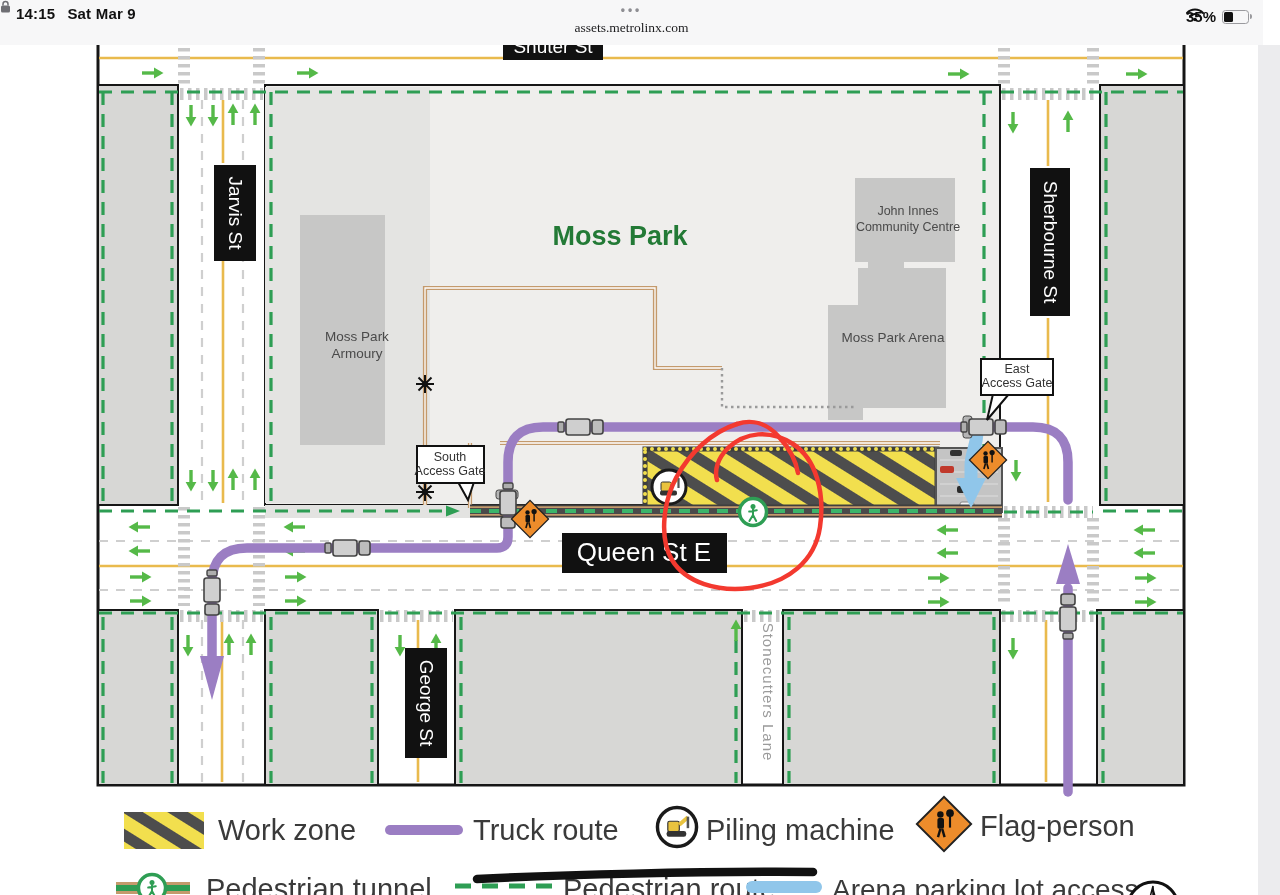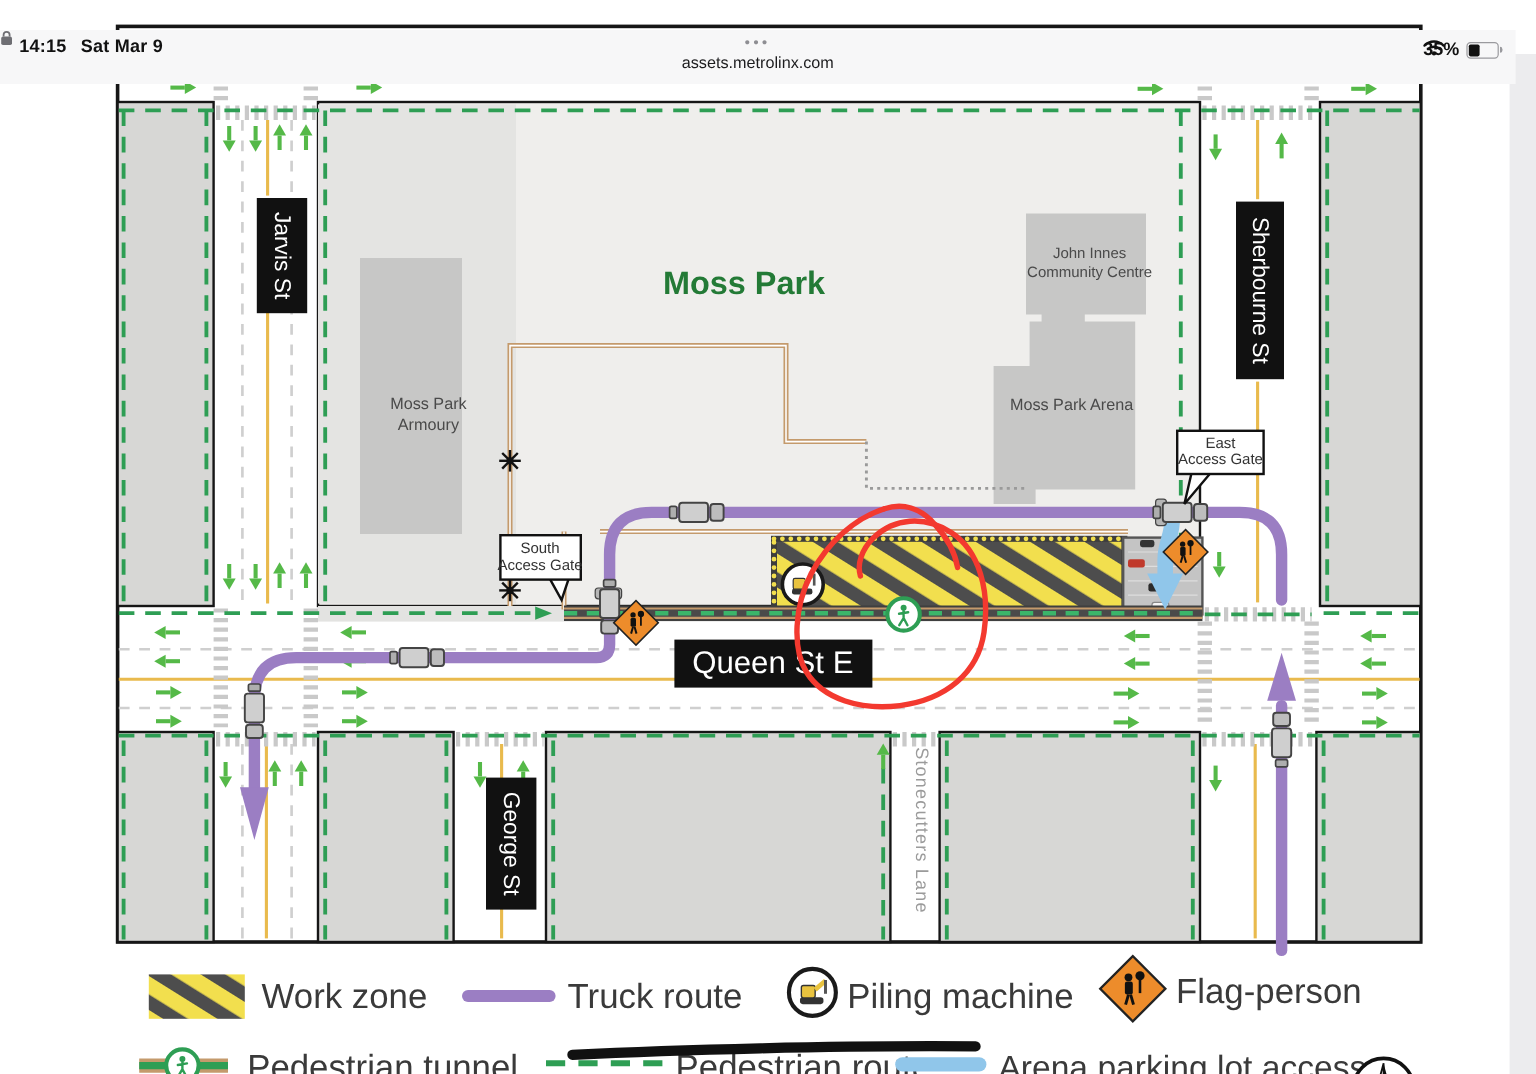--- a/index.html
+++ b/index.html
@@ -1,24 +1,24 @@
 <!DOCTYPE html>
 <html><head>
 <meta charset="utf-8">
 <style>
   html,body{margin:0;padding:0;background:#fff;width:1280px;height:895px;overflow:hidden;
     font-family:"Liberation Sans",sans-serif;}
   .screen{position:relative;width:1280px;height:895px;background:#fff;}
   
-  .statusbar{position:absolute;left:0;top:0;width:1263px;height:45px;background:#f7f7f8;z-index:30;margin-top:25px;}
+  .statusbar{position:absolute;left:0;top:0;width:1263px;height:45px;background:#f7f7f8;z-index:30;}
   .sb-left{position:absolute;left:16px;top:5px;font-size:15px;font-weight:700;color:#111;letter-spacing:.2px;}
   .sb-left .sb-date{margin-left:12px;font-weight:700;}
   .sb-center{position:absolute;left:0;right:0;top:0;text-align:center;}
   .sb-dots{color:#8e8e93;font-size:12px;letter-spacing:3px;line-height:14px;margin-top:3px;font-weight:700;}
-  .sb-url{display:inline-flex;align-items:center;gap:5px;font-size:13.5px;color:#1c1c1e;margin-top:3px;}
+  .sb-url{display:inline-flex;align-items:center;gap:5px;font-size:13.5px;color:#1c1c1e;margin-top:3px;font-family:Liberation Serif, serif;}
   .sb-right{position:absolute;right:14px;top:8px;display:flex;align-items:center;gap:6px;font-size:15px;font-weight:600;color:#111;}
   .battery{position:relative;width:25px;height:12px;border:1.5px solid #9a9a9e;border-radius:3.5px;}
   .battery .fill{position:absolute;left:1px;top:1px;bottom:1px;width:35%;background:#111;border-radius:1.5px;}
   .battery .nub{position:absolute;right:-4px;top:3px;width:2.5px;height:5px;background:#9a9a9e;border-radius:0 2px 2px 0;}
   .edge-strip{position:absolute;right:0;top:45px;width:22px;height:850px;background:#ececee;z-index:25;}
   svg{position:absolute;left:0;top:0;}
   svg text{font-family:"Liberation Sans",sans-serif;}
 </style>
 </head>
 <body>

